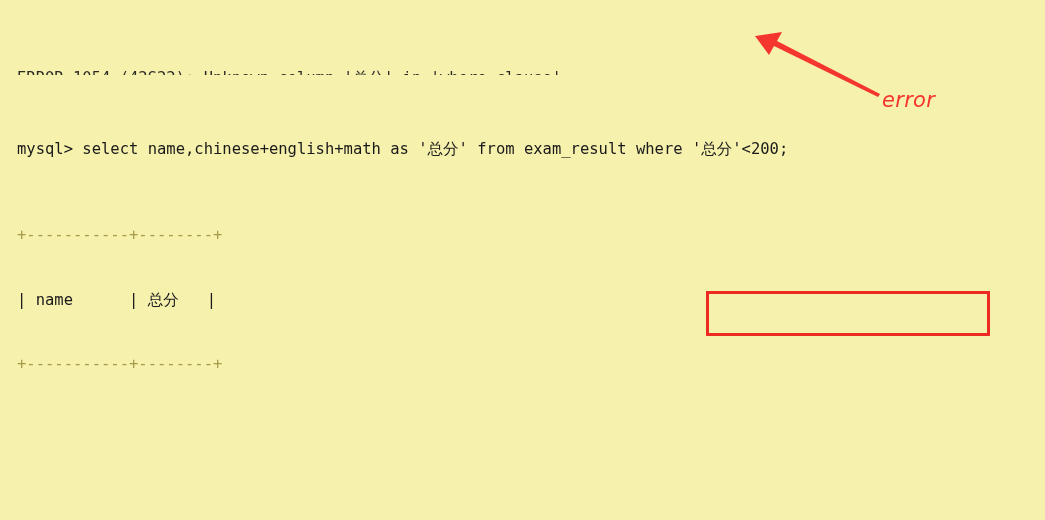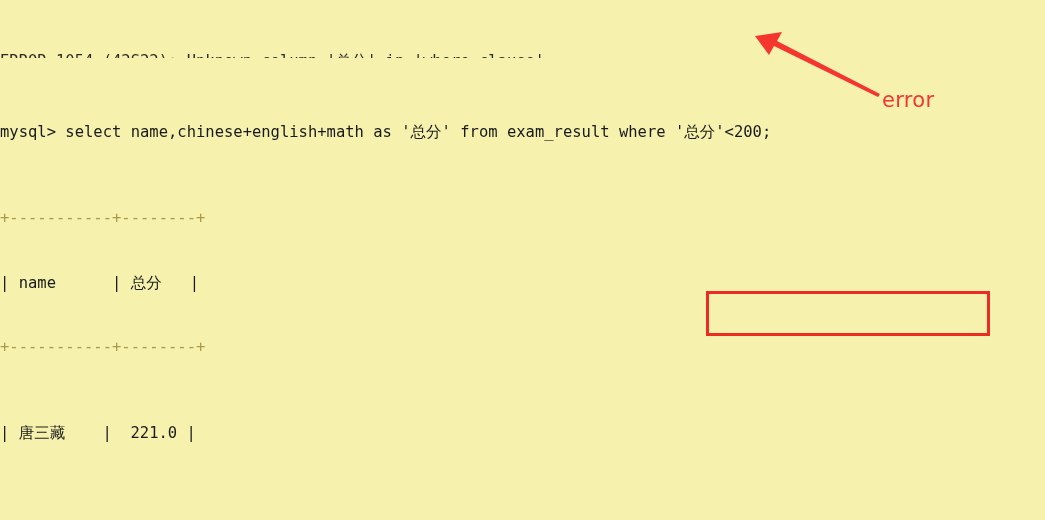--- a/index.html
+++ b/index.html
@@ -20,21 +20,21 @@
     top: 0;
     width: 1045px;
     height: 516px;
     background: #f6f1ad;
     color: #1a1a1a;
     font-family: "DejaVu Sans Mono", "Liberation Mono", monospace;
     font-size: 15.5px;
     line-height: 21.5px;
     letter-spacing: 0px;
     white-space: pre;
-    padding: 0;
+    padding: 17px;
     box-sizing: border-box;
   }
   .line {
     height: 21.5px;
     white-space: pre;
     font-variant-ligatures: none;
   }
   
   .clipline {
     height: 7px;
@@ -68,36 +68,36 @@
     pointer-events: none;
   }
   #errorlabel {
     position: absolute;
     left: 882px;
     top: 88px;
     font-family: "DejaVu Sans", "Liberation Sans", sans-serif;
     font-size: 21px;
     color: #f5362e;
     letter-spacing: 0.3px;
+    font-style: italic;
   }
 </style>
 </head>
 <body>
 
 <div id="terminal">
 
   <div class="line clipline">ERROR 1054 (42S22): Unknown column '总分' in 'where clause'</div>
 
   <div class="line">mysql&gt; select name,chinese+english+math as '总分' from exam_result where '总分'&lt;200;</div>
 
   <div class="line rule">+-----------+--------+</div>
   <div class="line">| name      | 总分   |</div>
   <div class="line rule">+-----------+--------+</div>
 
-  <div class="line">| 唐三藏    |  221.0 |</div>
   
   
   
   
   
   
 
   
   
 

